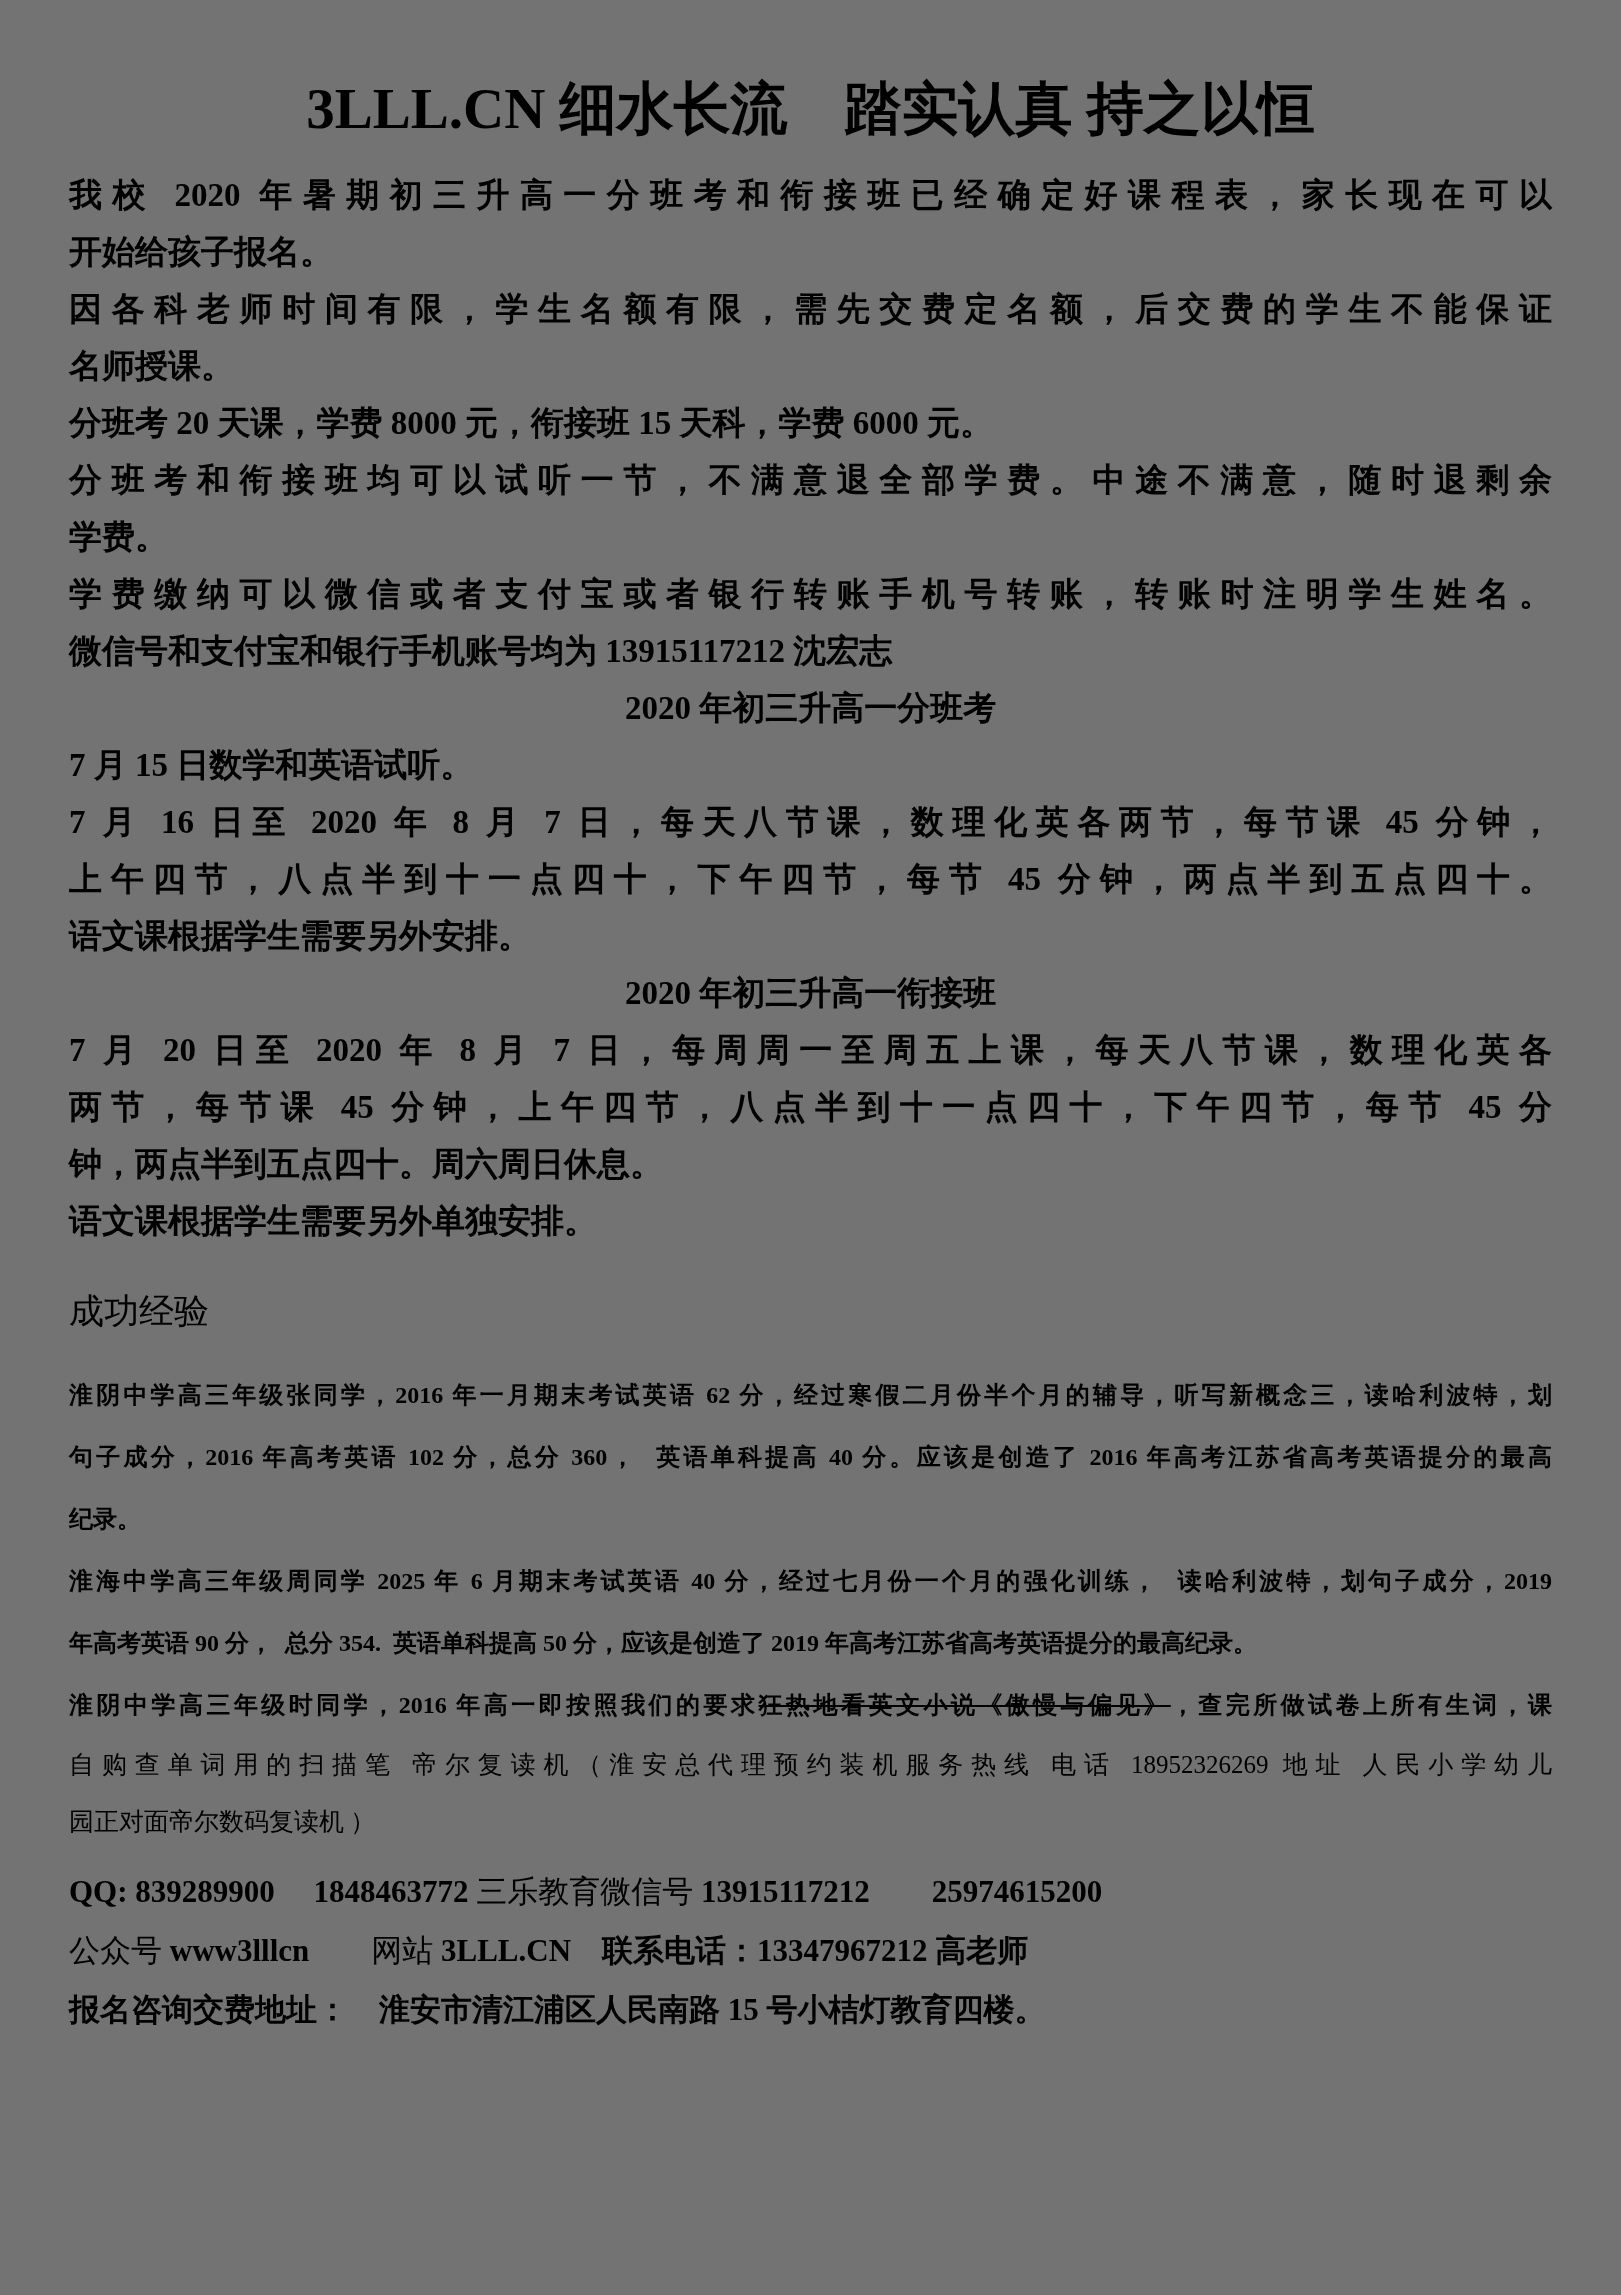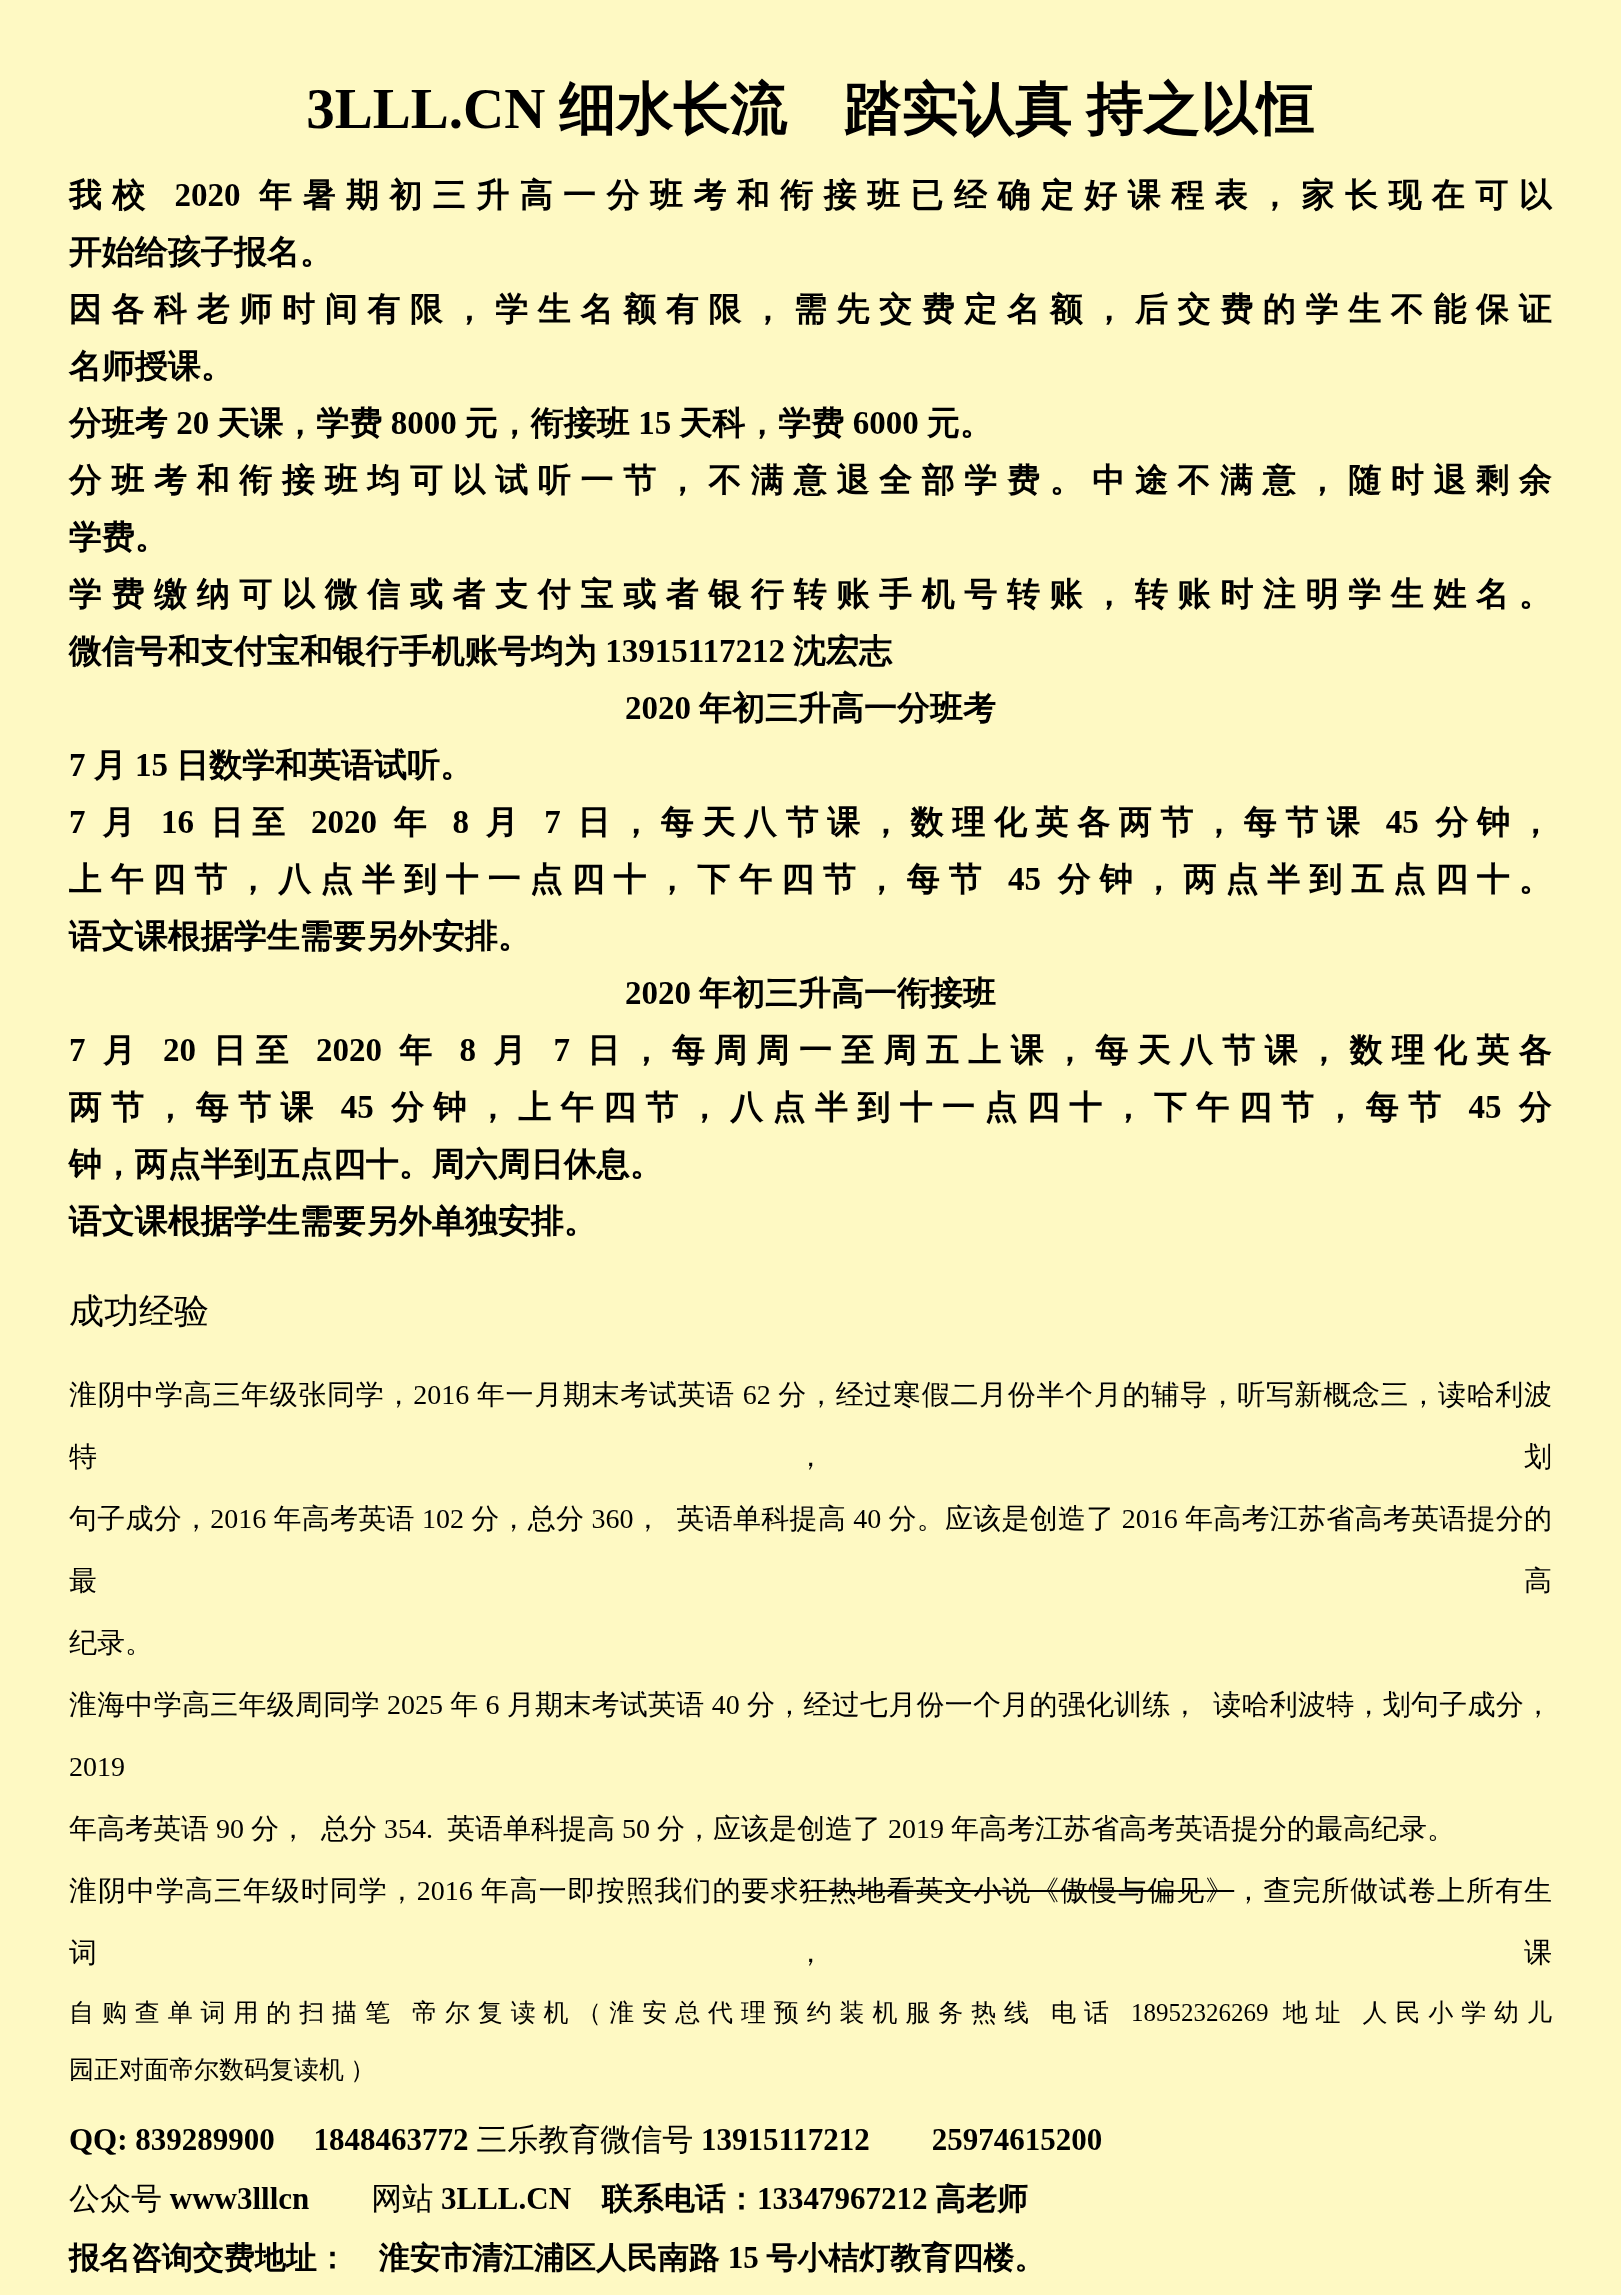--- a/index.html
+++ b/index.html
@@ -1,20 +1,20 @@
 <!DOCTYPE html>
 <html style="font-size:11.6px"><head>
 <meta charset="utf-8">
 <style>
   * { margin: 0; padding: 0; box-sizing: border-box; }
   html, body { background: #ffffff; }
   .page {
     width: 1621px;
     height: 2295px;
-    background: #fef9c3;
+    background: #737373;
     color: #000000;
     padding: 70px 69px 0 69px;
     overflow: hidden;
     font-family: "Liberation Serif", "DejaVu Serif", serif;
   }
   .title {
     font-size: 57px;
     line-height: 78px;
     font-weight: bold;
     text-align: center;
@@ -33,23 +33,23 @@
   }
   .center { text-align: center; text-align-last: center; }
   .shead {
     font-size: 35px;
     font-weight: normal;
     text-align: left;
     margin-top: 38px;
     margin-bottom: 29px;
   }
   .sline {
-    font-size: 28px;
+    font-size: 24px;
     line-height: 62px;
-    font-weight: normal;
+    font-weight: bold;
     white-space: pre-wrap;
   }
   .strike { text-decoration: line-through; }
   .cline {
     font-size: 25px;
     line-height: 57px;
     font-weight: 500;
     white-space: pre-wrap;
   }
   .bold-tail { font-weight: bold; font-size: 29px; }

